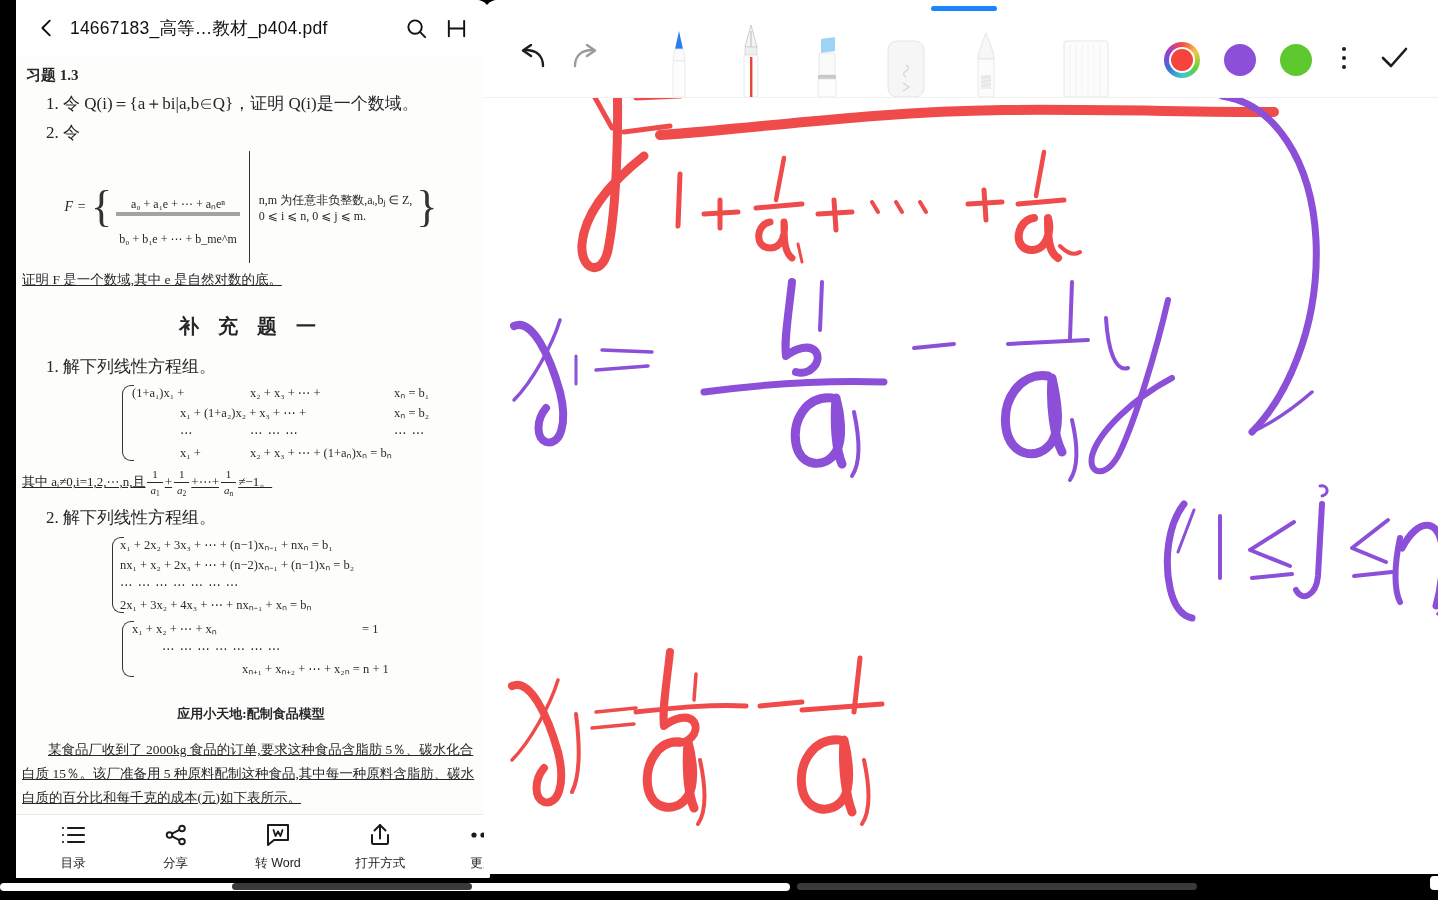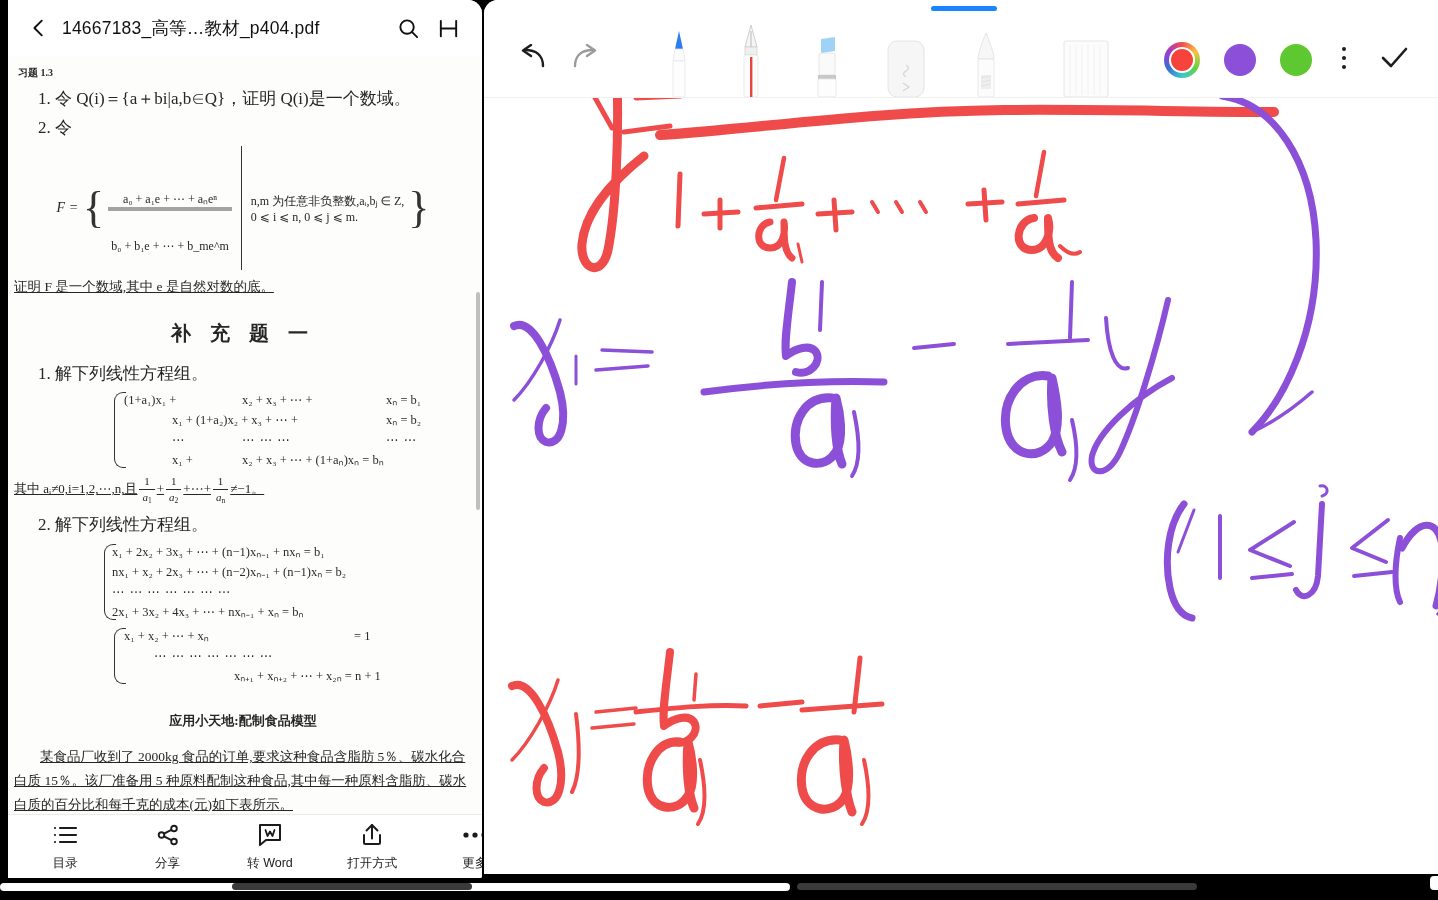--- a/index.html
+++ b/index.html
@@ -6,21 +6,21 @@
   html, body {
     width:1438px; height:900px;
     background:#000;
     font-family:"Liberation Sans", sans-serif;
     overflow:hidden;
   }
   #root { position:relative; width:1438px; height:900px; background:#000; }
 
   
   #left-panel {
-    position:absolute; left:8px; top:0; width:474px; height:878px;
+    position:absolute; left:16px; top:0; width:474px; height:878px;
     background:#fff; border-top-right-radius:14px; border-bottom-right-radius:2px;
     overflow:hidden;
   }
   #pdf-topbar {
     position:absolute; left:0; top:0; width:474px; height:56px;
     background:#fff; display:flex; align-items:center; padding:0 14px;
   }
   #back-btn { width:34px; height:34px; display:flex; align-items:center; justify-content:center; cursor:pointer; }
   #doc-title {
     flex:1; font-size:17.5px; color:#111; white-space:nowrap;
@@ -34,21 +34,21 @@
   }
 
   
   #pdf-page {
     position:absolute; left:0; top:56px; width:474px; height:758px;
     background:#fdfdfc; overflow:hidden;
   }
   #page-inner { position:relative; width:474px; padding:0 8px 0 4px; }
 
   .doc-text { color:#262626; font-family:"Liberation Serif", serif; }
-  .sec-head { font-size:10px; font-weight:bold; margin:10px 0 6px 6px; }
+  .sec-head { font-size:15px; font-weight:bold; margin:10px 0 6px 6px; }
   .big-head {
     font-size:20px; font-weight:bold; text-align:center;
     letter-spacing:7px; margin:22px 0 14px 0;
   }
   .sub-head { font-size:13px; font-weight:bold; text-align:center; margin:26px 0 16px 0; }
   .item { font-size:17px; margin:3px 0 2px 26px; line-height:1.5; }
   .para { font-size:13.5px; line-height:1.62; margin:2px 2px 2px 2px; white-space:nowrap;text-decoration:underline; }
   .para.indent { text-indent:26px; }
 
   
@@ -179,21 +179,21 @@
 
         <div class="doc-text item">1. 令 Q(i)＝{a＋bi|a,b∈Q}，证明 Q(i)是一个数域。</div>
         <div class="doc-text item">2. 令</div>
 
         <div class="doc-text formula-line">
           <span class="setbuilder">
             <span class="mi" style="font-size:14px; margin-right:5px;">F =</span>
             <span class="bigbrace-l">{</span>
             <span class="sb-col">
               <span style="border-bottom:4px solid #a3a3a3; padding:0 3px;margin-top:44px;">a₀ + a₁e + ⋯ + aₙeⁿ</span>
-              <span style="padding:16px 3px;margin-top:12px;">b₀ + b₁e + ⋯ + b_me^m</span>
+              <span style="padding:16px 3px;">b₀ + b₁e + ⋯ + b_me^m</span>
             </span>
             <span class="sb-bar"></span>
             <span class="sb-col" style="text-align:left;">
               <span>n,m 为任意非负整数,aᵢ,bⱼ ∈ Z,</span>
               <span>0 ⩽ i ⩽ n, 0 ⩽ j ⩽ m.</span>
             </span>
             <span class="bigbrace-r">}</span>
           </span>
         </div>
         <div class="doc-text para">证明 F 是一个数域,其中 e 是自然对数的底。</div>

